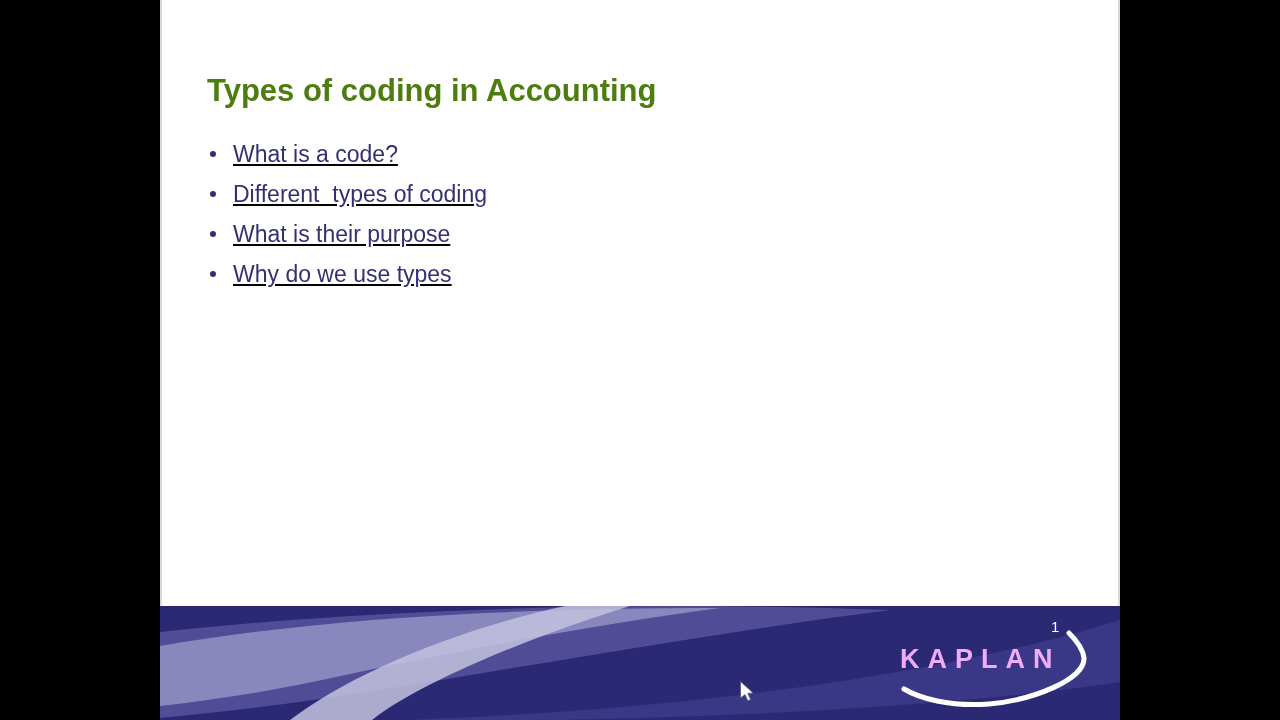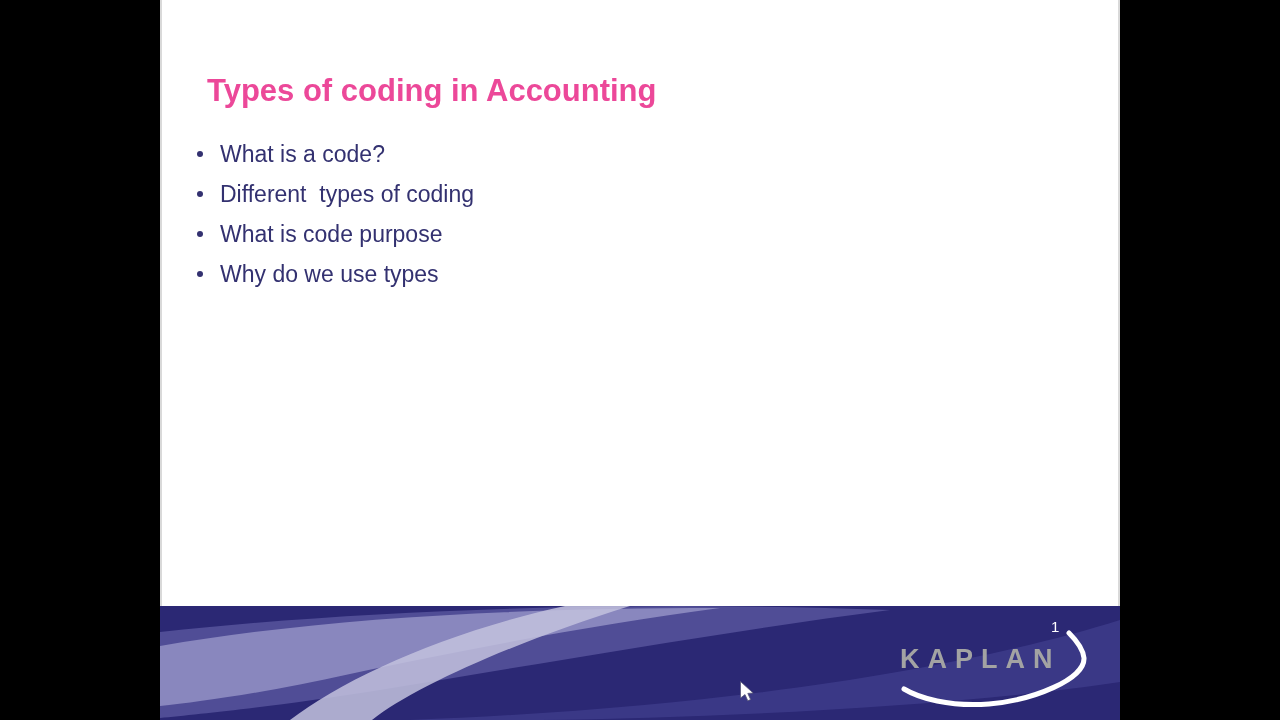--- a/index.html
+++ b/index.html
@@ -36,32 +36,33 @@
     background: #ffffff;
     box-shadow: inset 2px 0 0 #d9d9d9, inset -2px 0 0 #d9d9d9;
   }
 
   .slide-title {
     position: absolute;
     left: 47px;
     top: 52px;
     font-size: 31px;
     font-weight: bold;
-    color: #ec4899;
+    color: #4d7c0f;
     letter-spacing: 0px;
     white-space: pre;
   }
 
   .bullet-list {
     position: absolute;
-    left: 37px;
+    left: 50px;
     top: 141px;
     margin: 0;
     padding: 0;
     list-style: none;
+    text-decoration: underline;
   }
   .bullet-item {
     display: flex;
     align-items: flex-start;
     height: 40px;
     color: #333170;
     font-size: 23px;
   }
   .bullet-dot {
     width: 6px;
@@ -97,21 +98,21 @@
     position: absolute;
     right: 27px;
     top: 12px;
     width: 200px;
     height: 96px;
   }
   .logo-text {
     position: absolute;
     left: 7px;
     top: 26px;
-    color: #a3a3a3;
+    color: #f0abfc;
     font-size: 27px;
     font-weight: bold;
     letter-spacing: 8px;
     white-space: pre;
   }
   .slide-number {
     position: absolute;
     left: 158px;
     top: 0px;
     color: #ffffff;
@@ -147,21 +148,21 @@
       <li class="bullet-item">
         <span class="bullet-dot"></span>
         <span class="bullet-text">What is a code?</span>
       </li>
       <li class="bullet-item">
         <span class="bullet-dot"></span>
         <span class="bullet-text">Different  types of coding</span>
       </li>
       <li class="bullet-item">
         <span class="bullet-dot"></span>
-        <span class="bullet-text">What is code purpose</span>
+        <span class="bullet-text">What is their purpose</span>
       </li>
       <li class="bullet-item">
         <span class="bullet-dot"></span>
         <span class="bullet-text">Why do we use types</span>
       </li>
     </ul>
 
     <div class="footer">
       <svg class="swoosh" width="960" height="114" viewBox="0 0 960 114">
         <rect x="0" y="0" width="960" height="114" fill="#2b2874"></rect>

